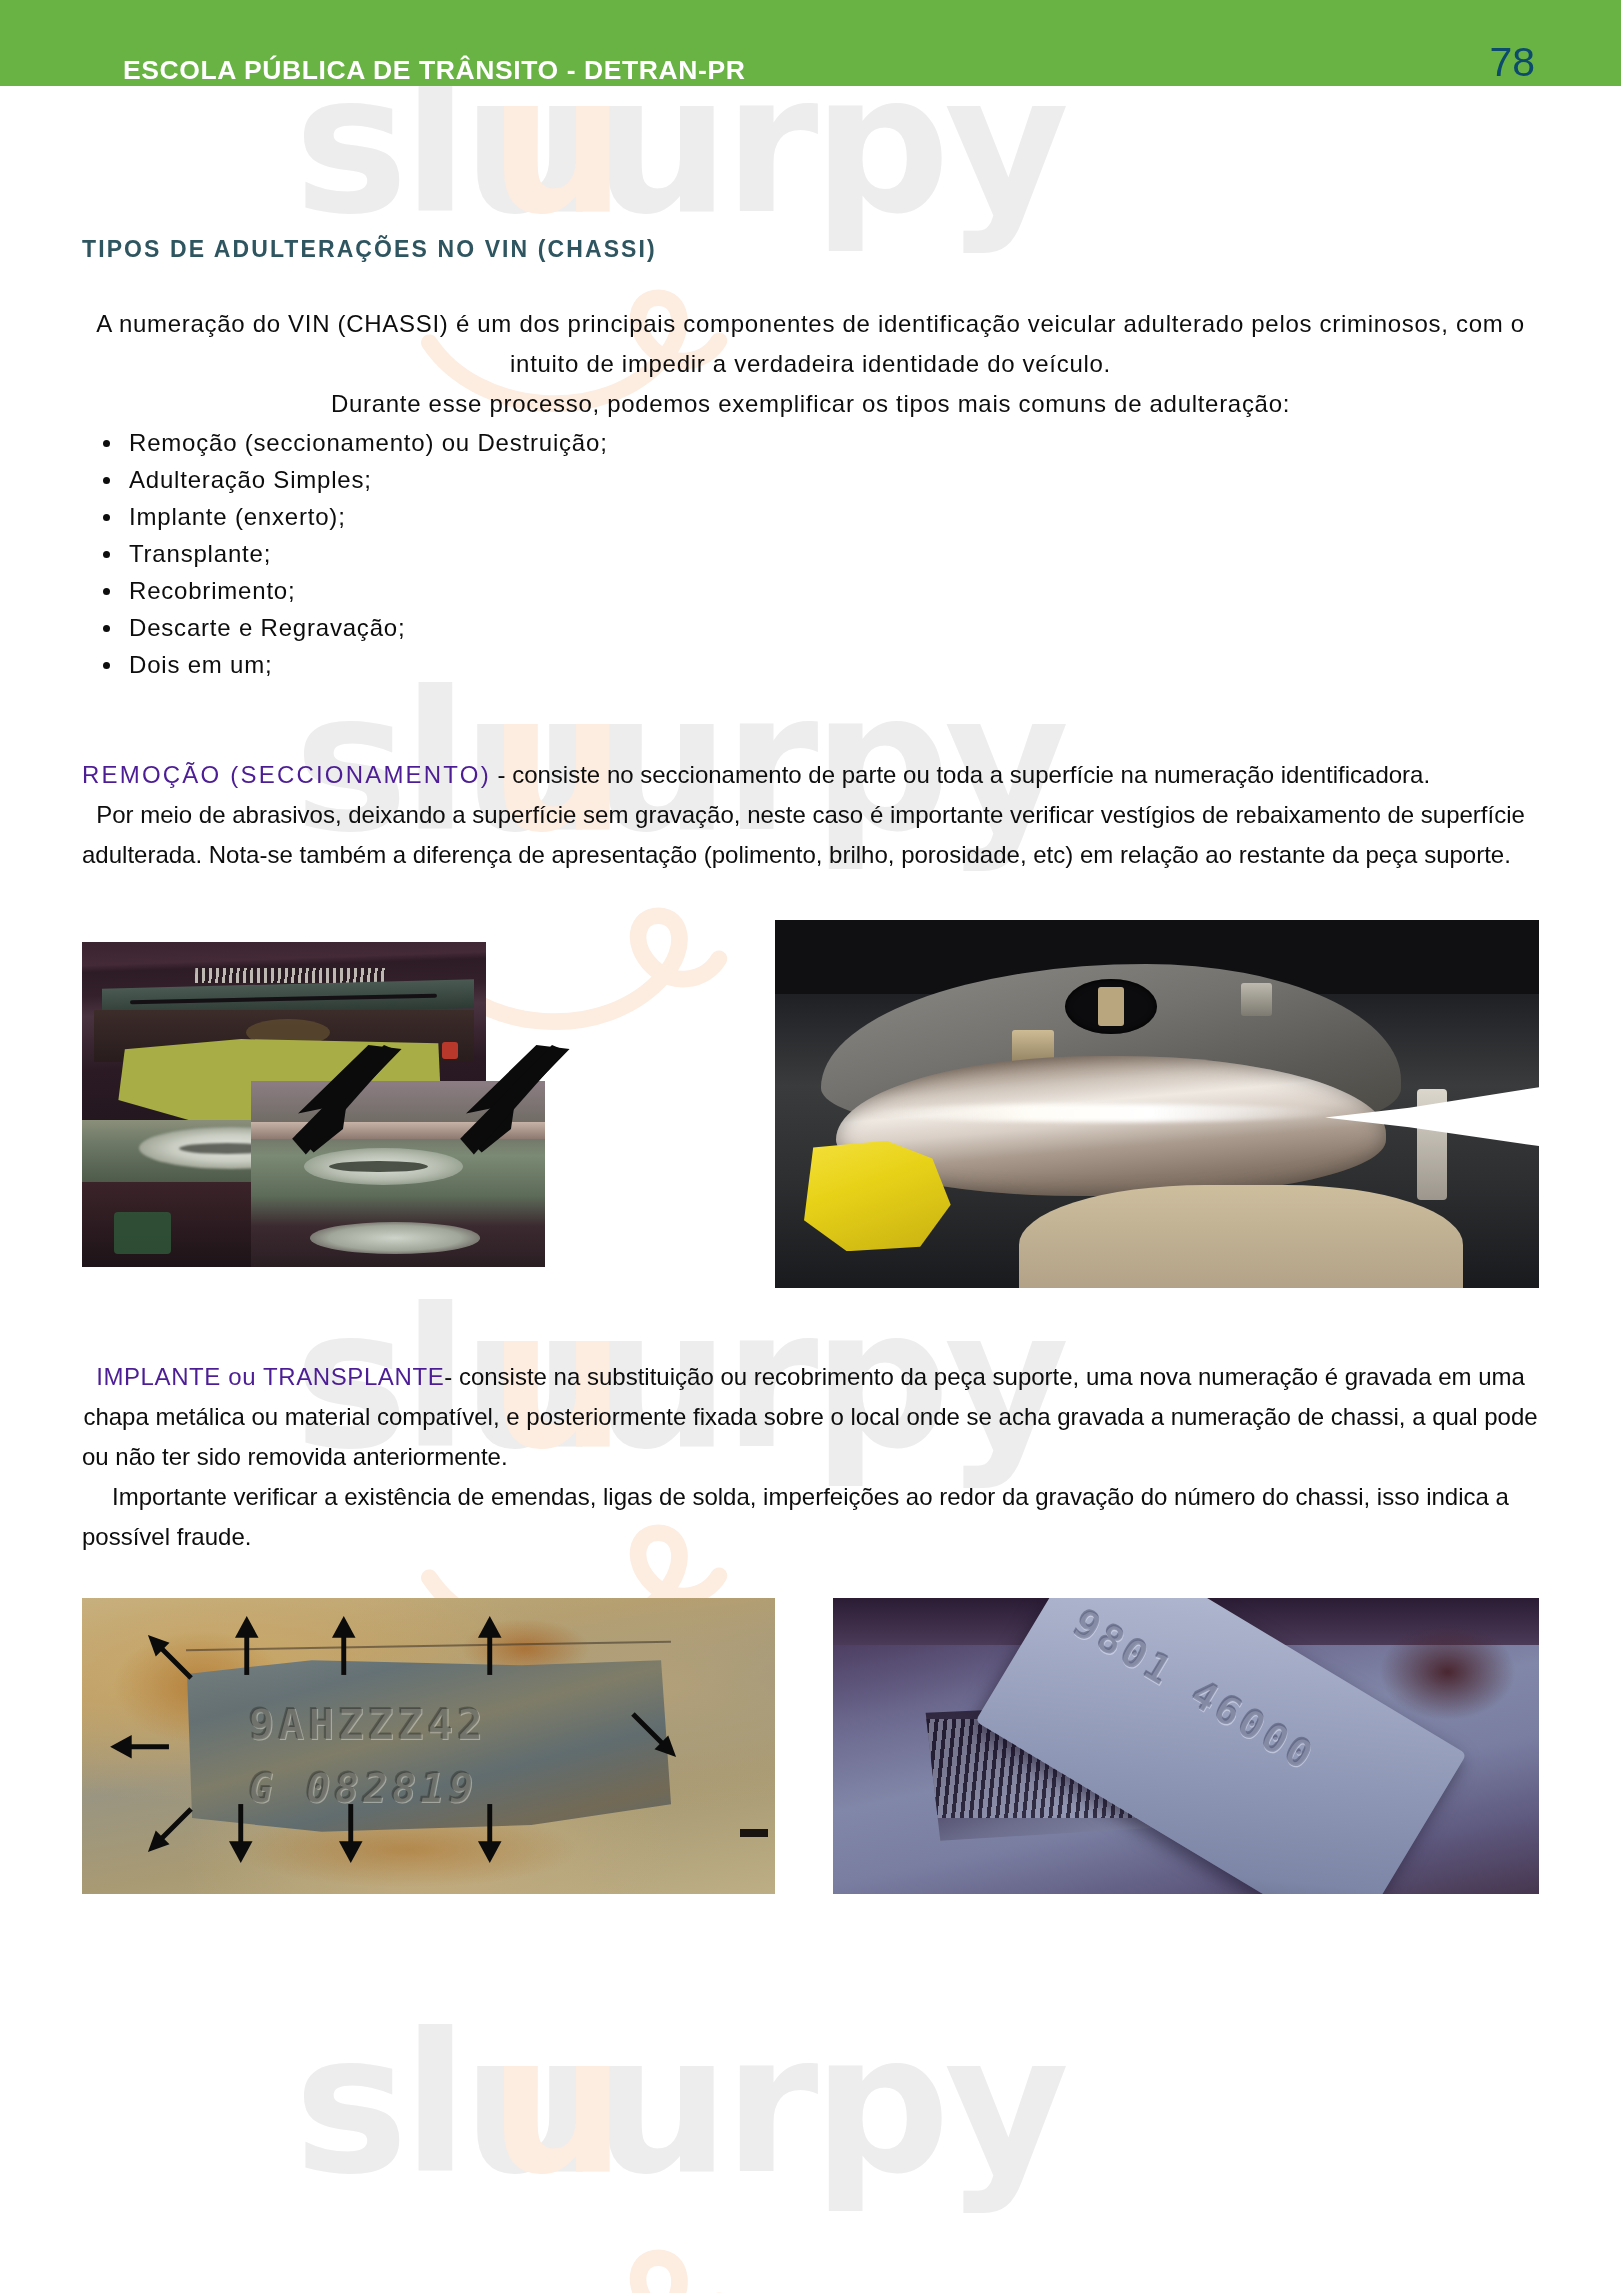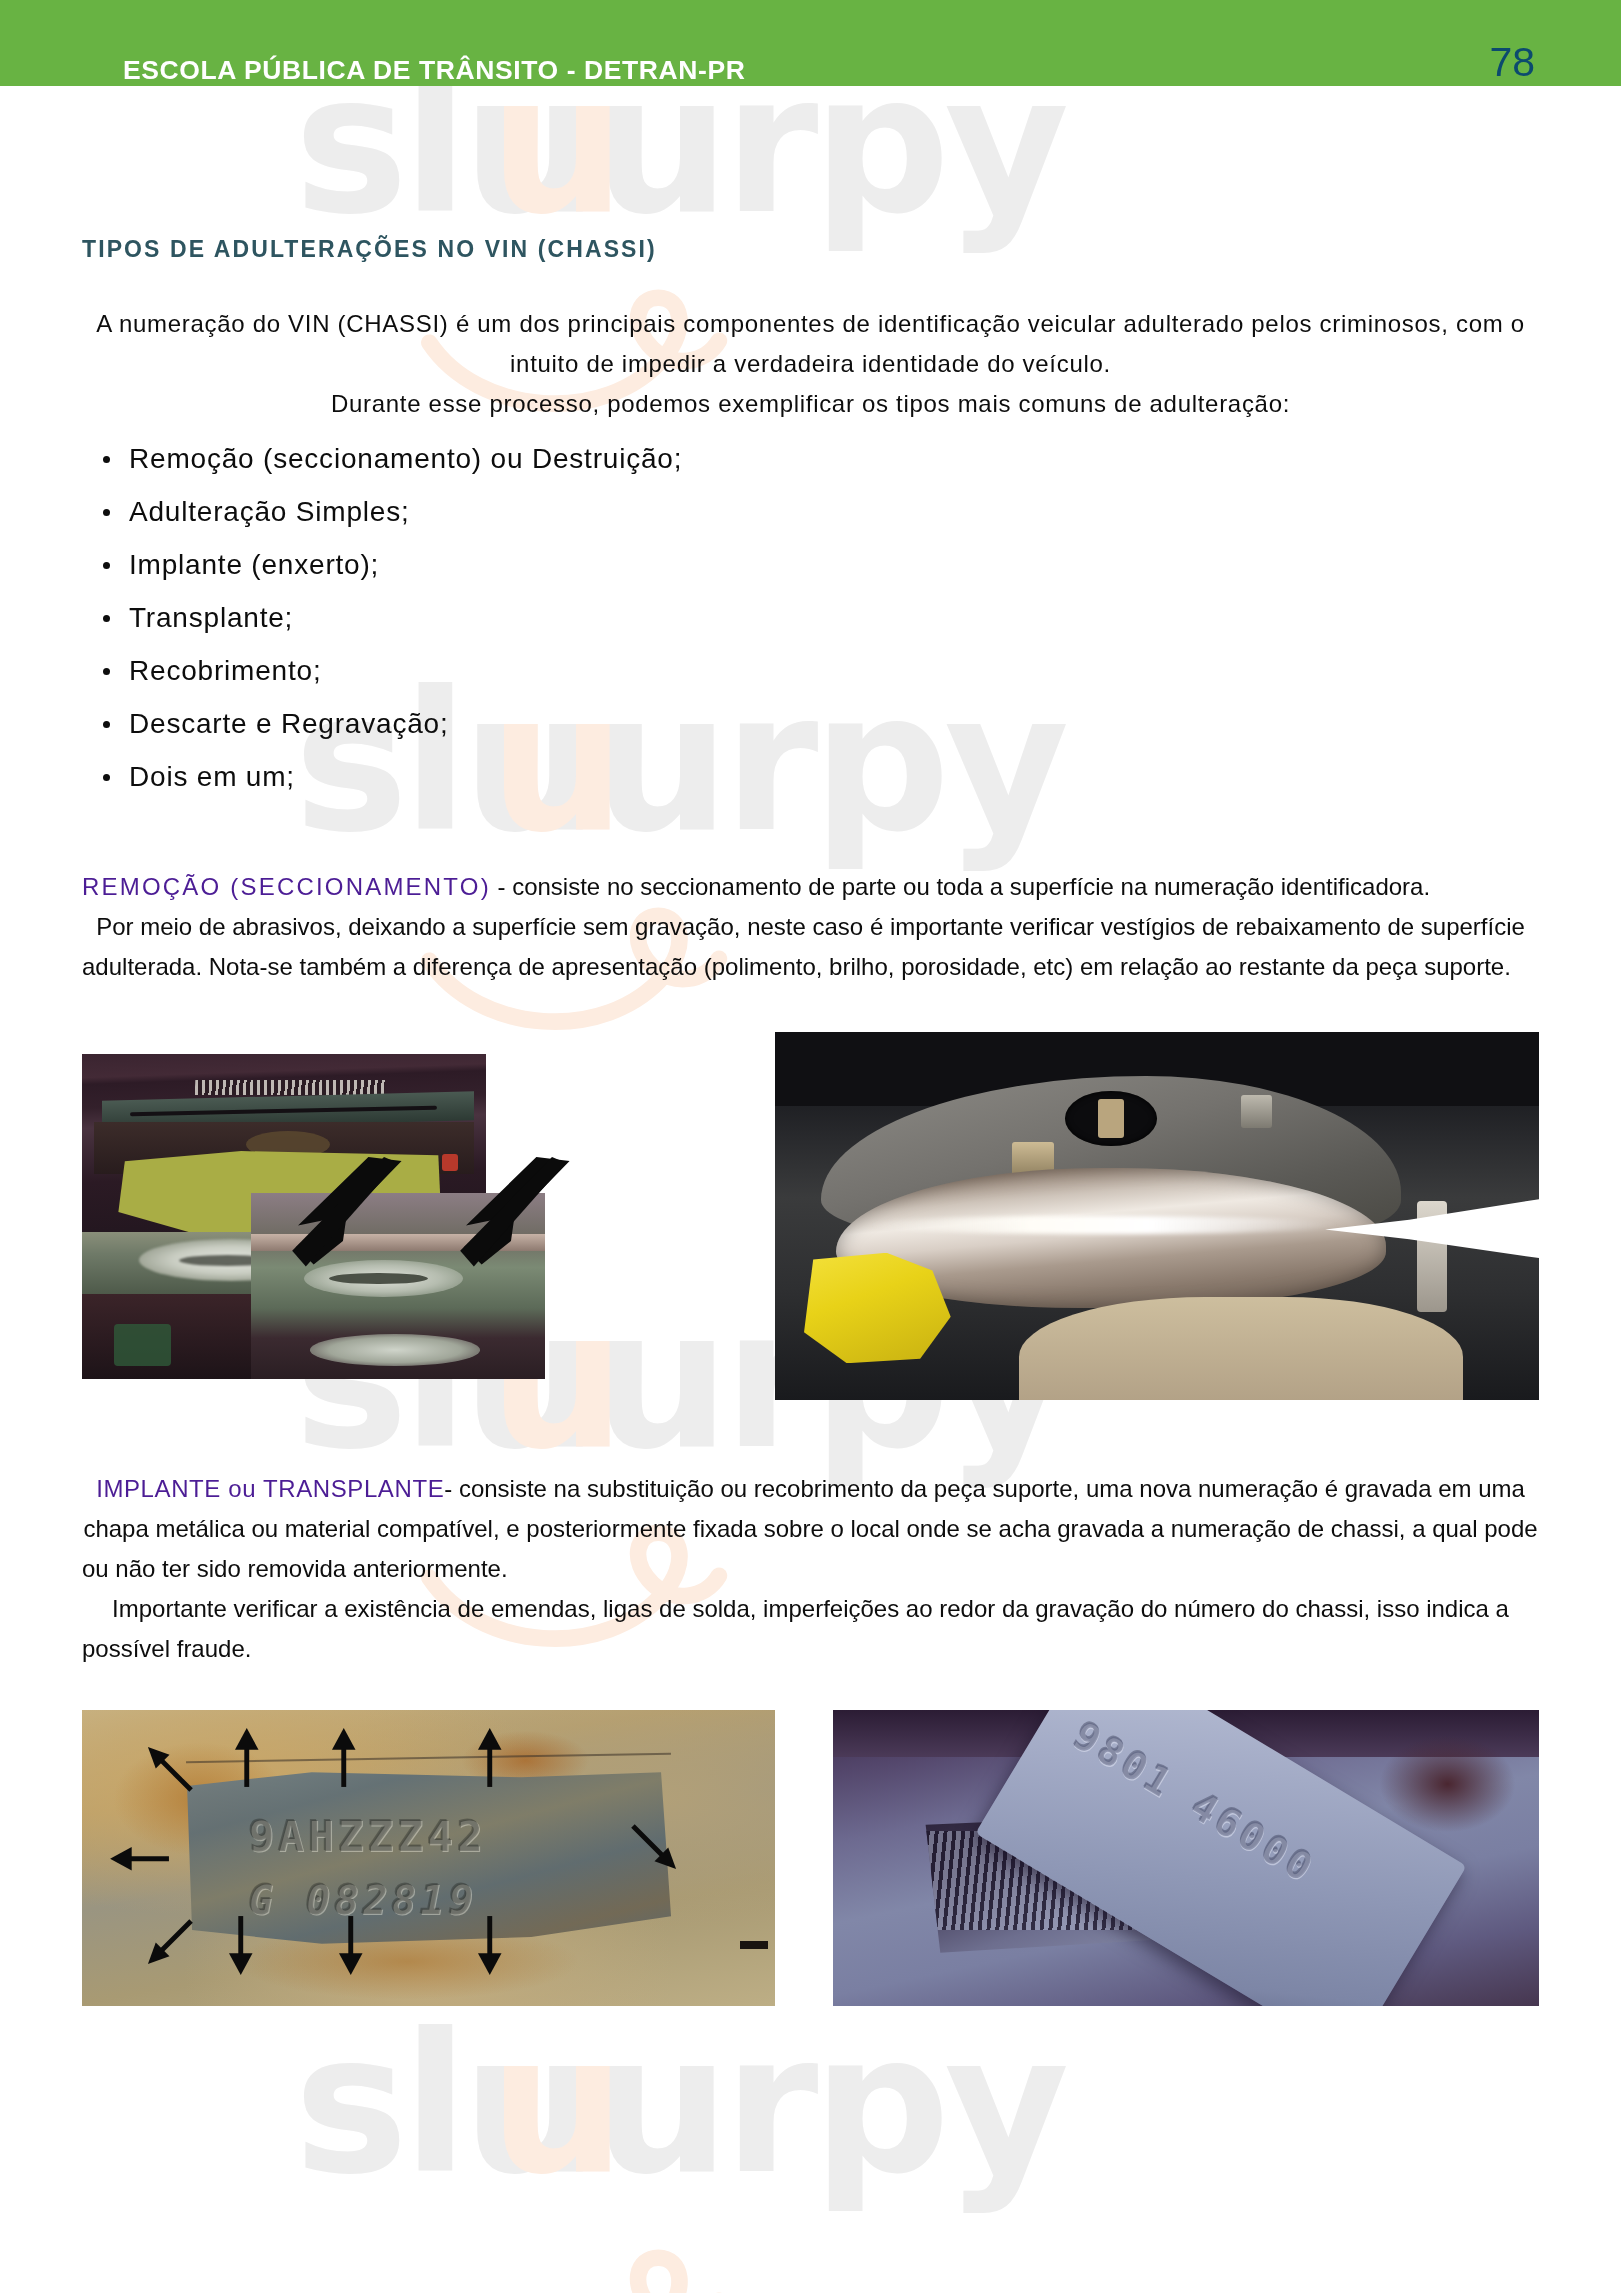--- a/index.html
+++ b/index.html
@@ -109,27 +109,26 @@
 
   .tracked { letter-spacing: 0.7px; }
 
   ul.bullet-list {
     list-style: none;
     margin: 0;
     padding: 0;
   }
   ul.bullet-list li {
     color: #0d0d0d;
-    font-size: 28px;
+    font-size: 24px;
     line-height: 37px;
     letter-spacing: 0.8px;
     position: relative;
     padding-left: 47px;
     font-family: "Liberation Sans", sans-serif;
-    margin-top: 16px;
   }
   ul.bullet-list li::before {
     content: "";
     position: absolute;
     left: 20.6px; top: 15.7px;
     width: 7.8px; height: 7.8px;
     border-radius: 50%;
     background: #0d0d0d;
   }
 

